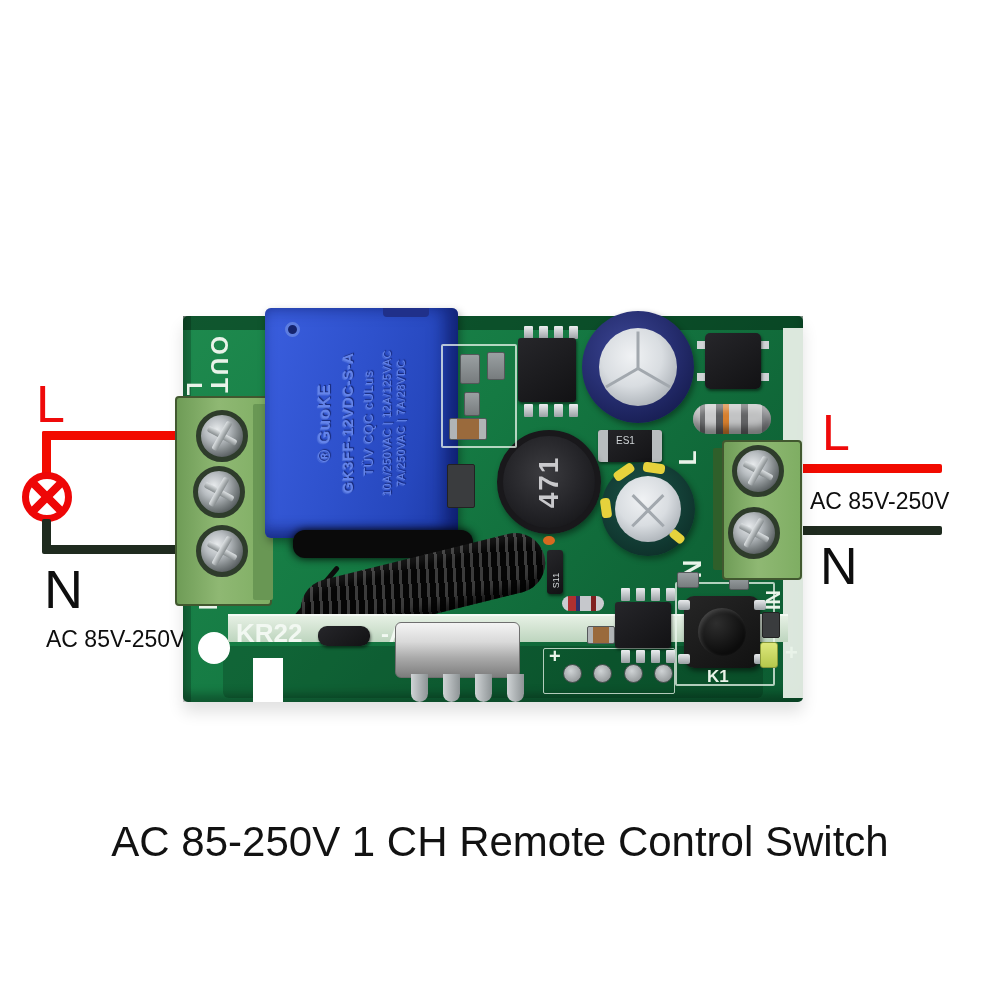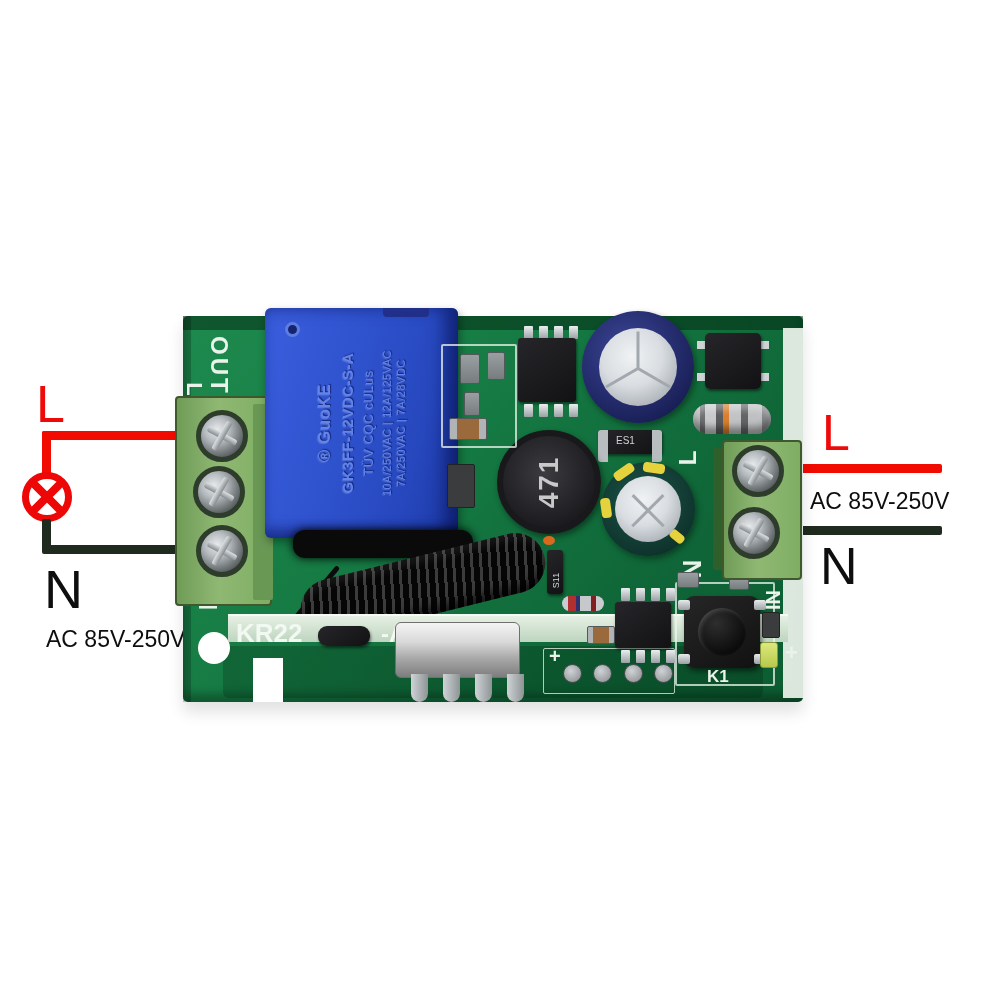--- a/index.html
+++ b/index.html
@@ -188,21 +188,21 @@
     </div>
 
     <div class="abs" style="left:514px;top:25px;width:10px;height:8px;background:#cfd3d5;"></div>
     <div class="abs" style="left:514px;top:57px;width:10px;height:8px;background:#cfd3d5;"></div>
     <div class="abs" style="left:576px;top:25px;width:10px;height:8px;background:#cfd3d5;"></div>
     <div class="abs" style="left:576px;top:57px;width:10px;height:8px;background:#cfd3d5;"></div>
     <div class="chip" style="left:522px;top:17px;width:56px;height:56px;border-radius:5px;"></div>
 
     <div class="melf" style="left:510px;top:88px;width:78px;height:30px;"></div>
 
-    <div class="chip" style="left:415px;top:114px;width:64px;height:24px;">
+    <div class="chip" style="left:415px;top:114px;width:64px;height:32px;">
       <div class="abs" style="left:0;top:0;width:10px;height:32px;background:#b9bdbf;border-radius:3px 0 0 3px;"></div>
       <div class="abs" style="left:54px;top:0;width:10px;height:32px;background:#b9bdbf;border-radius:0 3px 3px 0;"></div>
       <div class="silk" style="left:18px;top:6px;font-size:10px;font-weight:normal;color:#cfd3d5;">ES1</div>
     </div>
 
     <div class="cap" style="left:314px;top:114px;width:104px;height:104px;background:radial-gradient(circle at 45% 40%,#3c3c40 0%,#232327 55%,#0f0f11 100%);border:6px solid #19181b;box-sizing:border-box;box-shadow:2px 3px 6px rgba(0,0,0,.45);">
       <div class="silk" style="left:50%;top:50%;font-size:28px;letter-spacing:2px;color:#c9c9cc;transform:translate(-50%,-50%) rotate(-90deg);">471</div>
     </div>
     <div class="abs" style="left:360px;top:220px;width:12px;height:9px;border-radius:50%;background:#d86a20;"></div>
 
@@ -283,14 +283,15 @@
     <div class="screw" style="left:549px;top:129px;width:52px;height:52px;">
         <i class="s1"></i>
         <i class="s2"></i>
       </div>
     <div class="screw" style="left:545px;top:191px;width:52px;height:52px;">
         <i class="s1"></i>
         <i class="s2"></i>
       </div>
   </div>
 
+  <div class="caption">AC 85-250V 1 CH Remote Control Switch</div>
 
 </div>
 
 </body></html>

